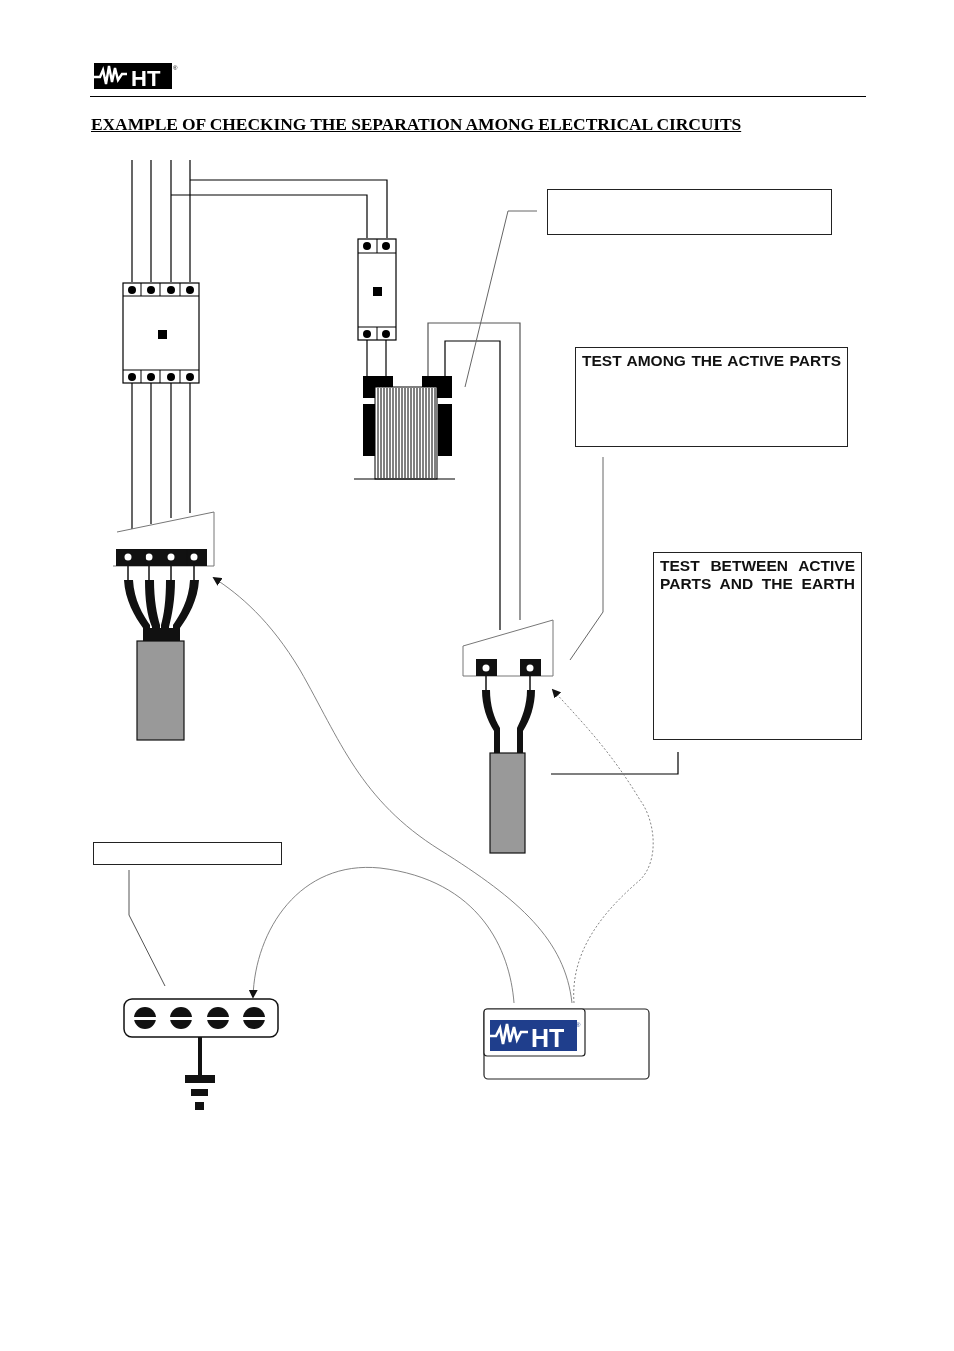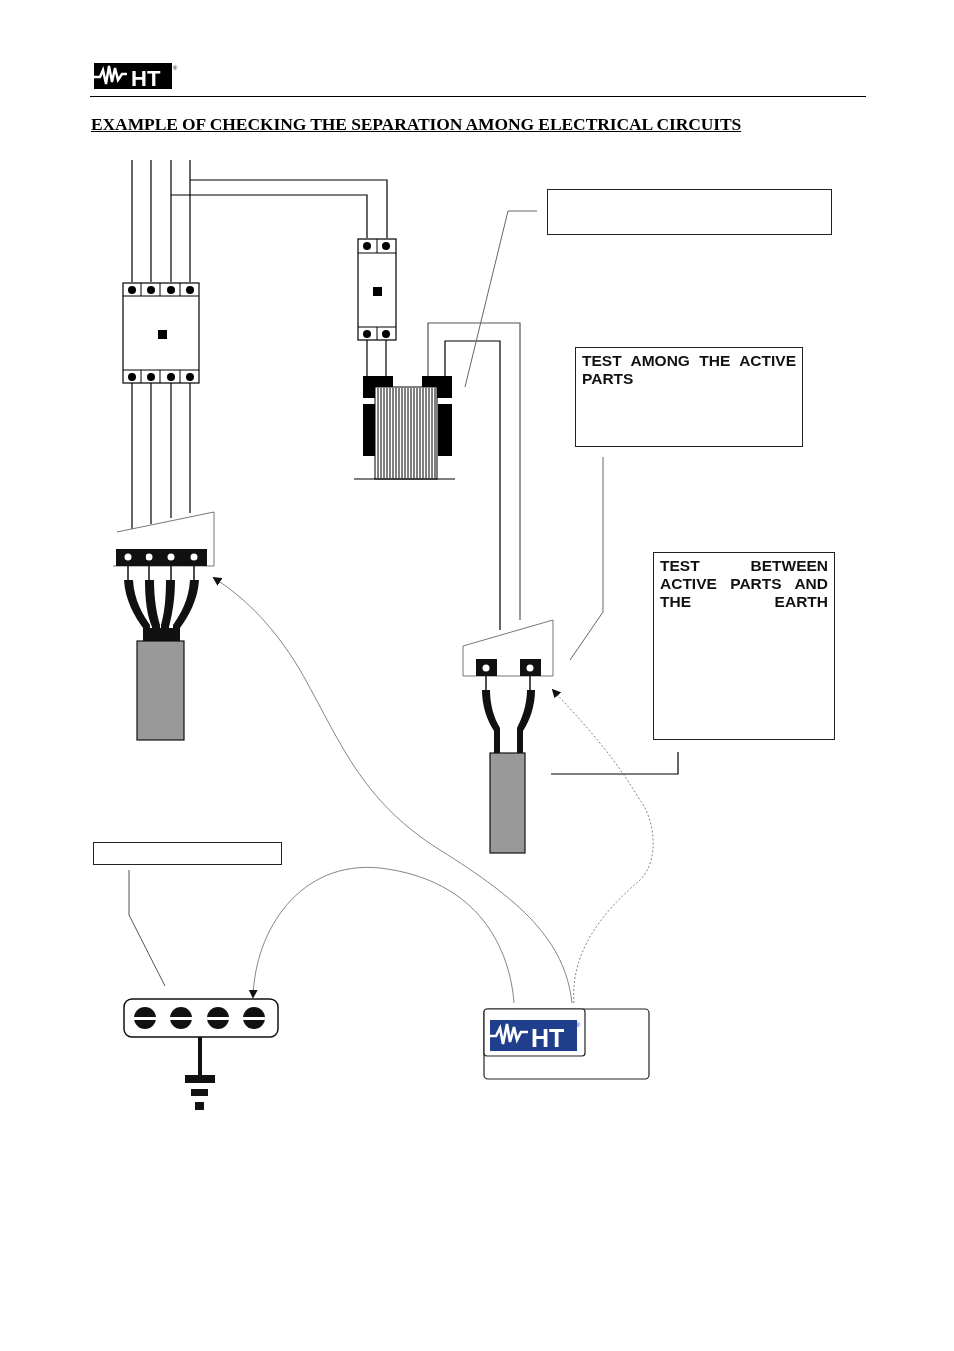--- a/index.html
+++ b/index.html
@@ -210,21 +210,21 @@
       <polyline points="490,1036 496,1036 500,1028 503,1044 507,1024 510,1042 514,1027 517,1040 521,1032 528,1032" fill="none" stroke="#fff" stroke-width="2.6"></polyline>
       <text id="inst-logo-text" x="531" y="1047" font-family="Liberation Sans, sans-serif" font-weight="bold" font-size="25" fill="#fff">HT</text>
       <text x="576" y="1027" font-family="Liberation Sans, sans-serif" font-size="6" fill="#1f3e8c">®</text>
     </g>
   </g>
 </svg>
 
 <div class="callout" style="left:547px; top:189px; width:285px; height:46px;">
   <div class="callout-text"></div>
 </div>
-<div class="callout" style="left:575px; top:347px; width:228px; height:100px;">
+<div class="callout" style="left:575px; top:347px; width:273px; height:100px;">
   <div class="callout-text">TEST AMONG THE ACTIVE PARTS</div>
 </div>
-<div class="callout" style="left:653px; top:552px; width:182px; height:188px;">
+<div class="callout" style="left:653px; top:552px; width:209px; height:188px;">
   <div class="callout-text">TEST BETWEEN ACTIVE PARTS AND THE EARTH</div>
 </div>
 <div class="callout" style="left:93px; top:842px; width:189px; height:23px;">
   <div class="callout-text"></div>
 </div>
 
 </body></html>

